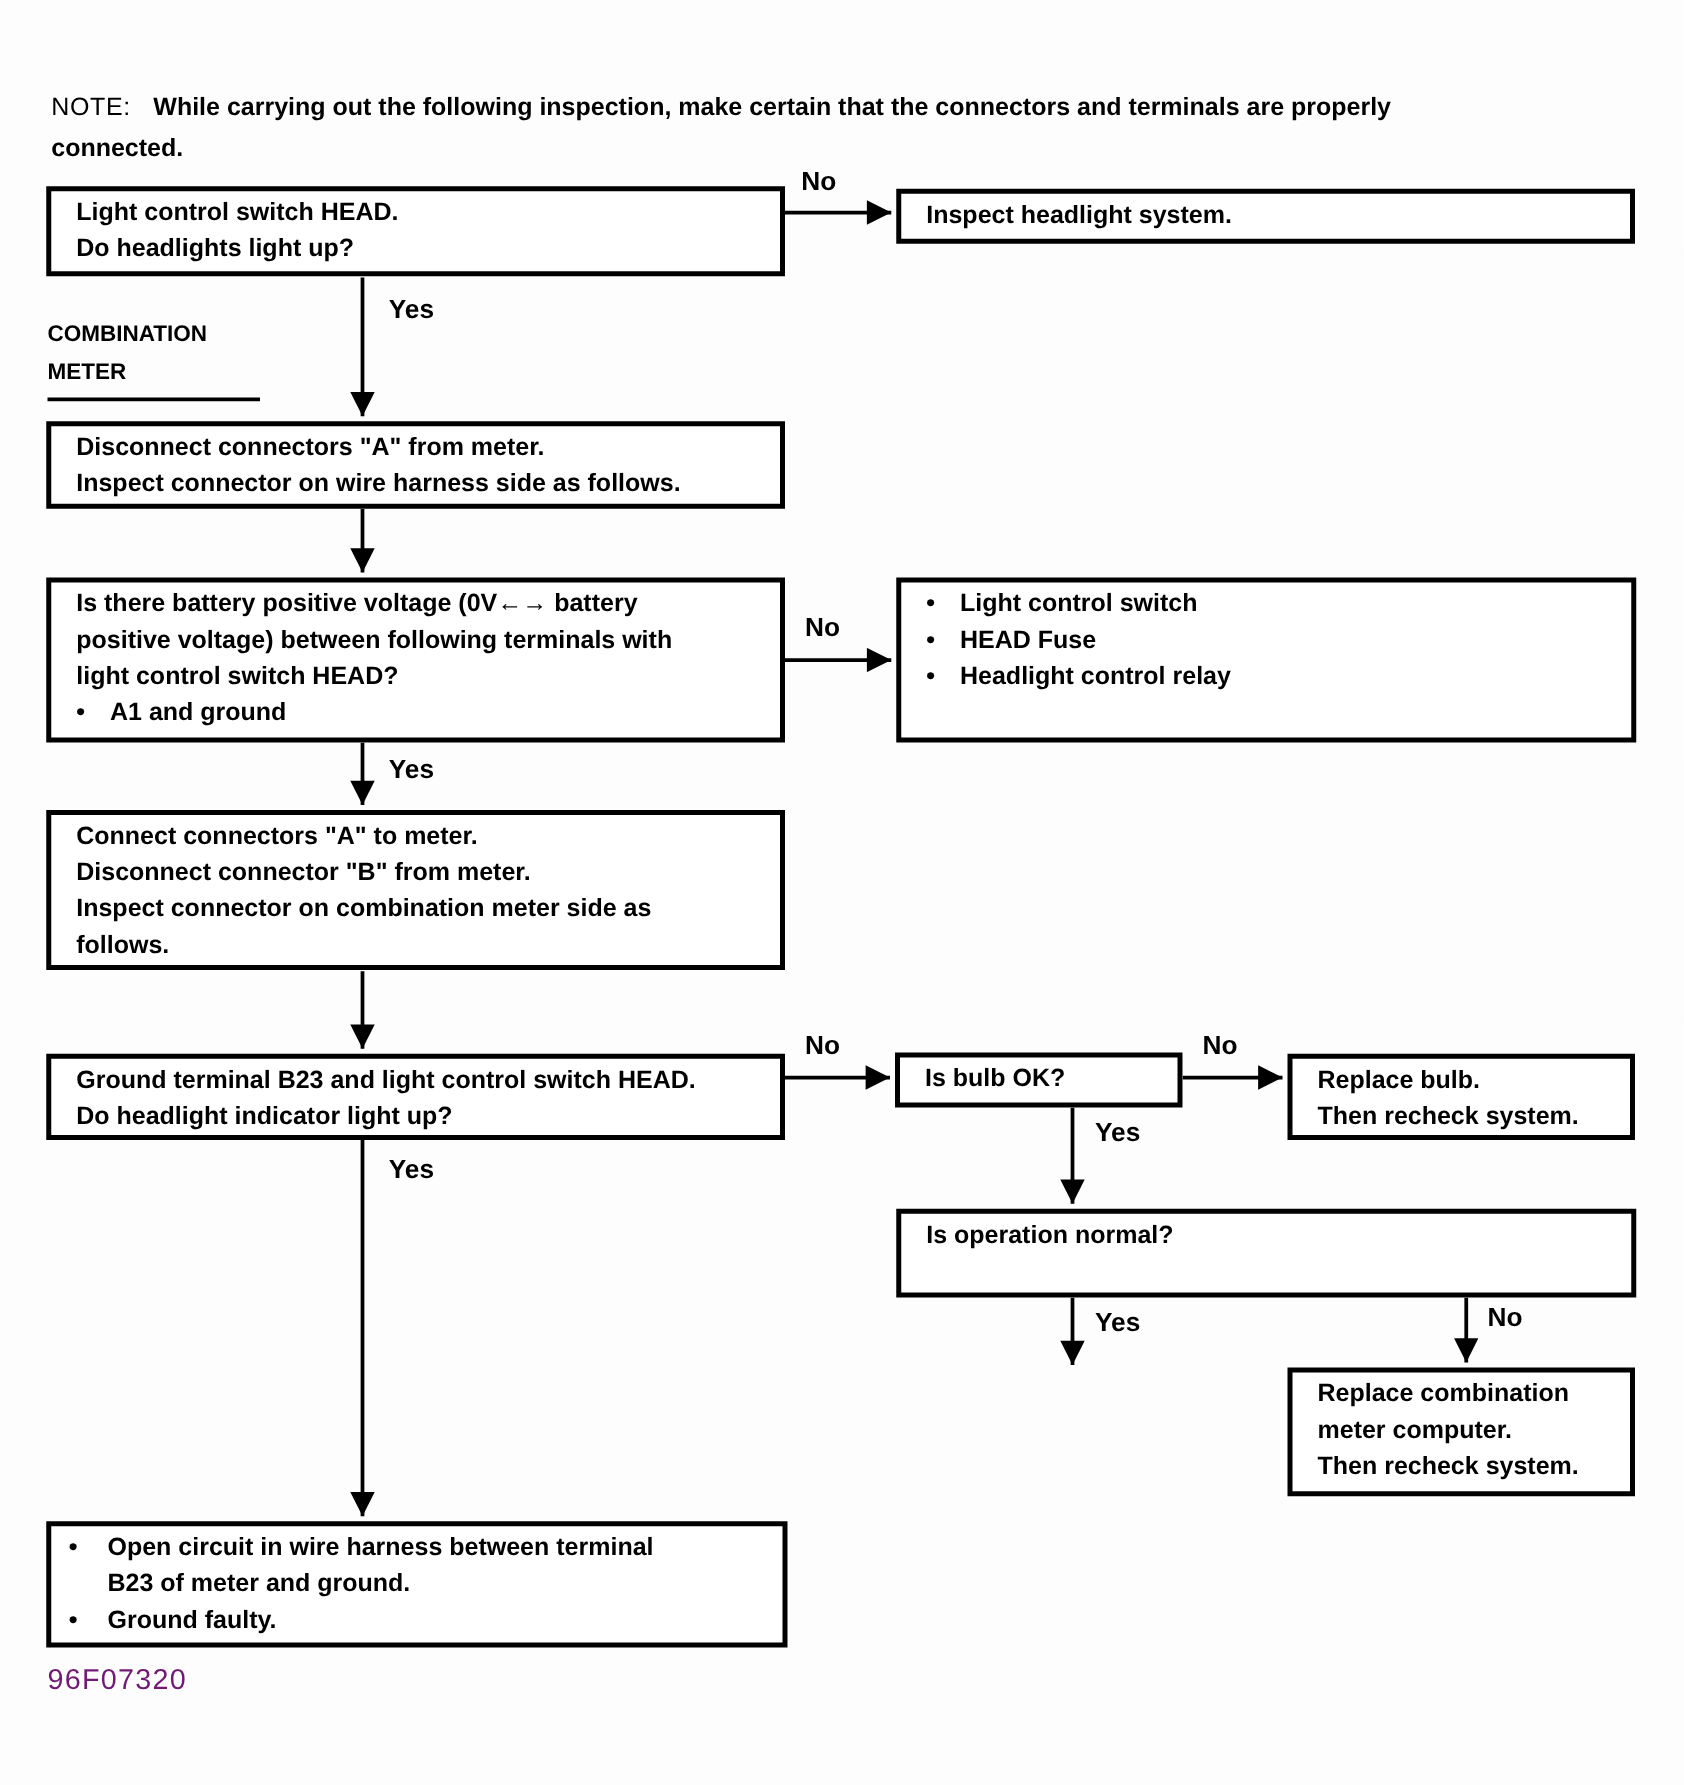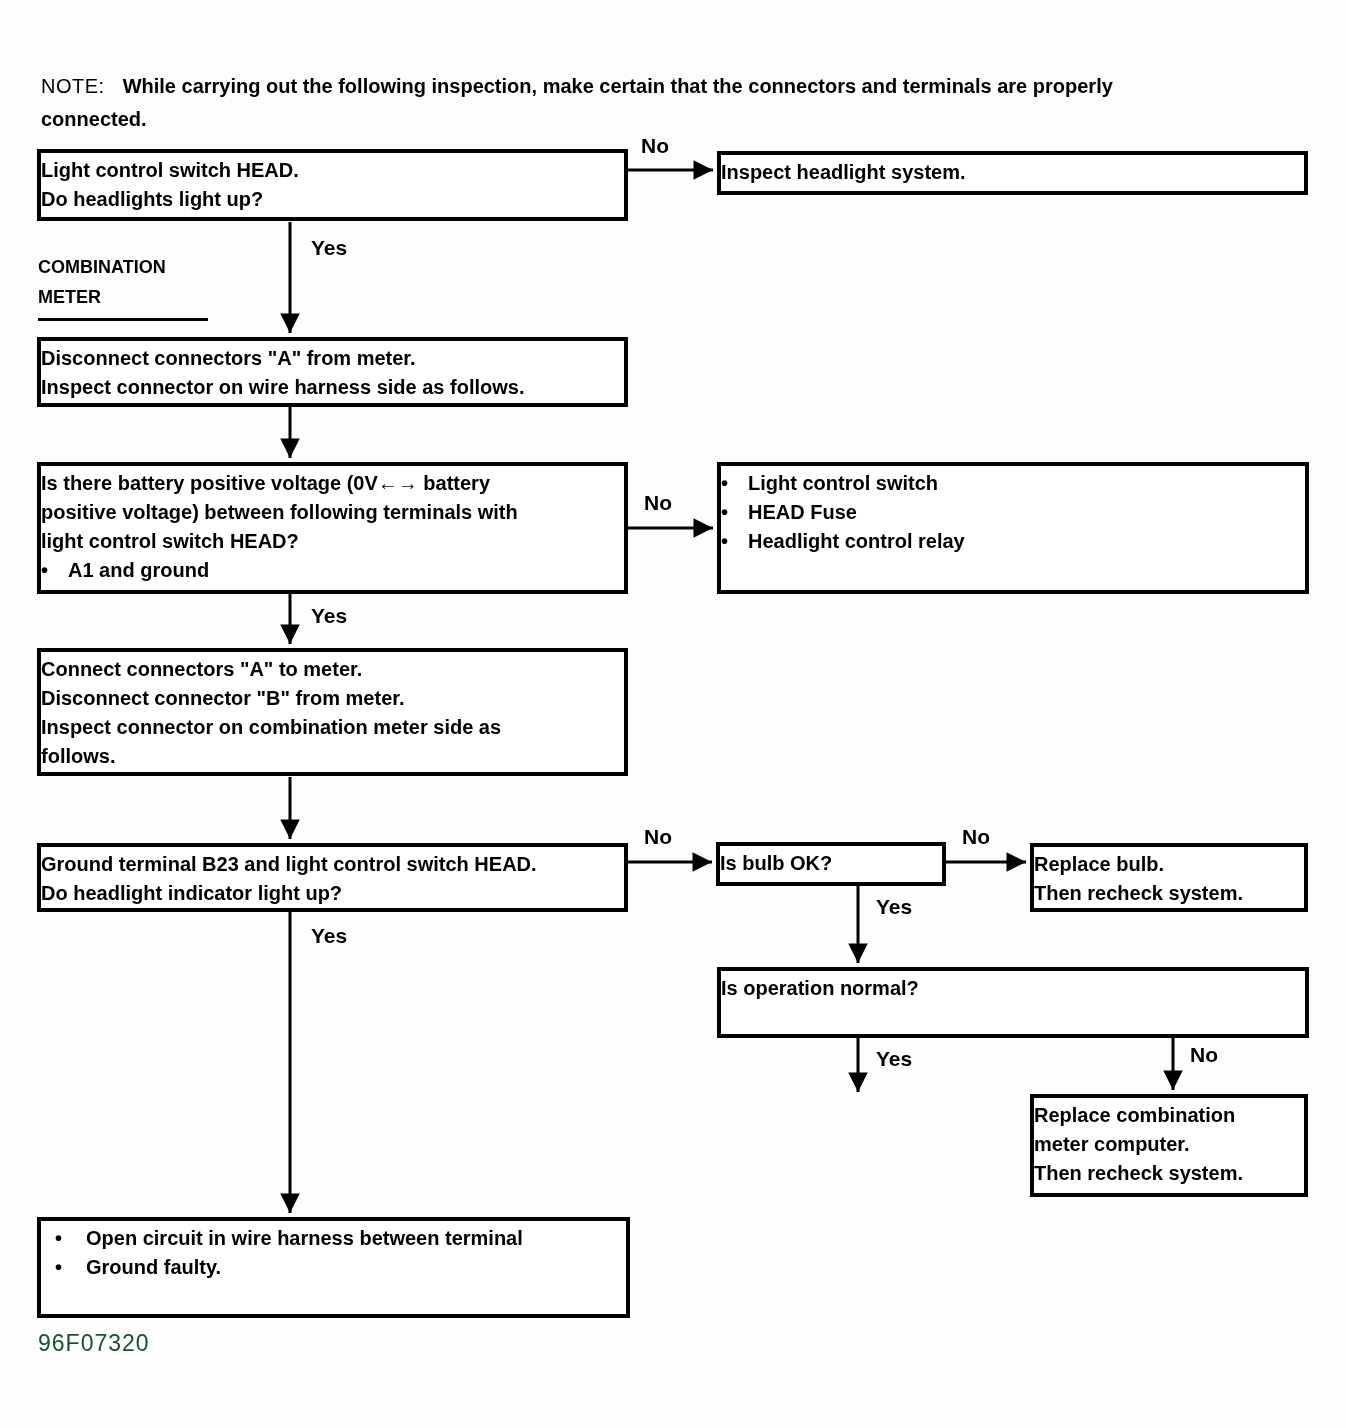--- a/index.html
+++ b/index.html
@@ -10,21 +10,21 @@
     font-family:"Liberation Sans","DejaVu Sans",sans-serif;
     color:#000;
     overflow:hidden;
   }
   .wires { position:absolute; left:0; top:0; z-index:0; }
   .node {
     position:absolute;
     box-sizing:border-box;
     border:4px solid #000;
     background:#fff;
-    padding:3px 0;
+    padding:3px 20px;
     font-size:20px;
     font-weight:700;
     line-height:29px;
     z-index:1;
   }
   .line { white-space:nowrap; }
   .brow { display:flex; white-space:nowrap; }
   .dot { flex:0 0 27px; width:27px; }
   .cont { padding-left:27px; }
   .node.pad-bullets { padding-left:14px; }
@@ -44,21 +44,21 @@
   .note .prefix { font-weight:400; margin-right:18px; letter-spacing:0.5px; }
   .section-label {
     position:absolute; left:38px; top:252px;
     width:170px;
     font-size:18px; font-weight:700; line-height:30px;
     border-bottom:3px solid #000;
     padding-bottom:6px;
   }
   .fig-id {
     position:absolute; left:38px; top:1330px;
-    font-size:23px; font-weight:400; color:#14532d;
+    font-size:23px; font-weight:400; color:#701a75;
     letter-spacing:1px;
   }
 </style>
 </head>
 <body>
 
 <div class="canvas">
 
   <svg class="wires" width="1347" height="1428" viewBox="0 0 1347 1428" xmlns="http://www.w3.org/2000/svg">
     <defs>
@@ -159,20 +159,21 @@
     <div class="line">Replace combination</div>
     <div class="line">meter computer.</div>
     <div class="line">Then recheck system.</div>
   </div>
 
   <div class="node pad-bullets" style="left:37px;top:1217px;width:593px;height:101px">
     <div class="brow">
         <span class="dot">•</span>
         <span>Open circuit in wire harness between terminal</span>
       </div>
+    <div class="line cont">B23 of meter and ground.</div>
     <div class="brow">
         <span class="dot">•</span>
         <span>Ground faulty.</span>
       </div>
   </div>
 
   <div class="edge-label" style="left:641px;top:134px">No</div>
   <div class="edge-label" style="left:311px;top:236px">Yes</div>
   <div class="edge-label" style="left:644px;top:491px">No</div>
   <div class="edge-label" style="left:311px;top:604px">Yes</div>

